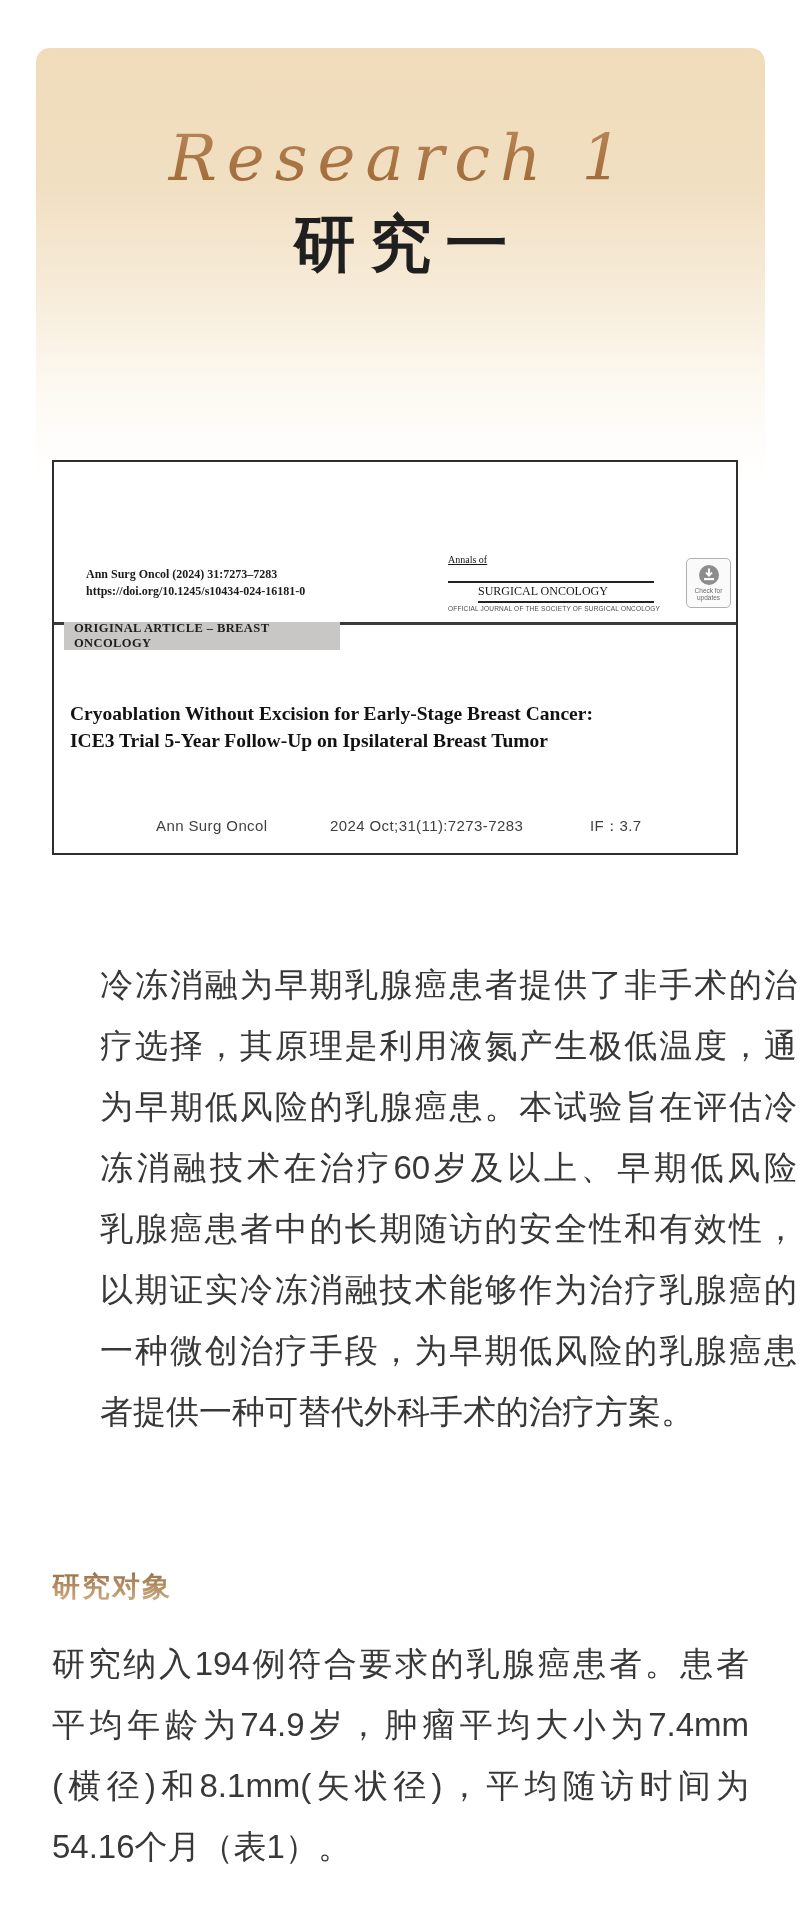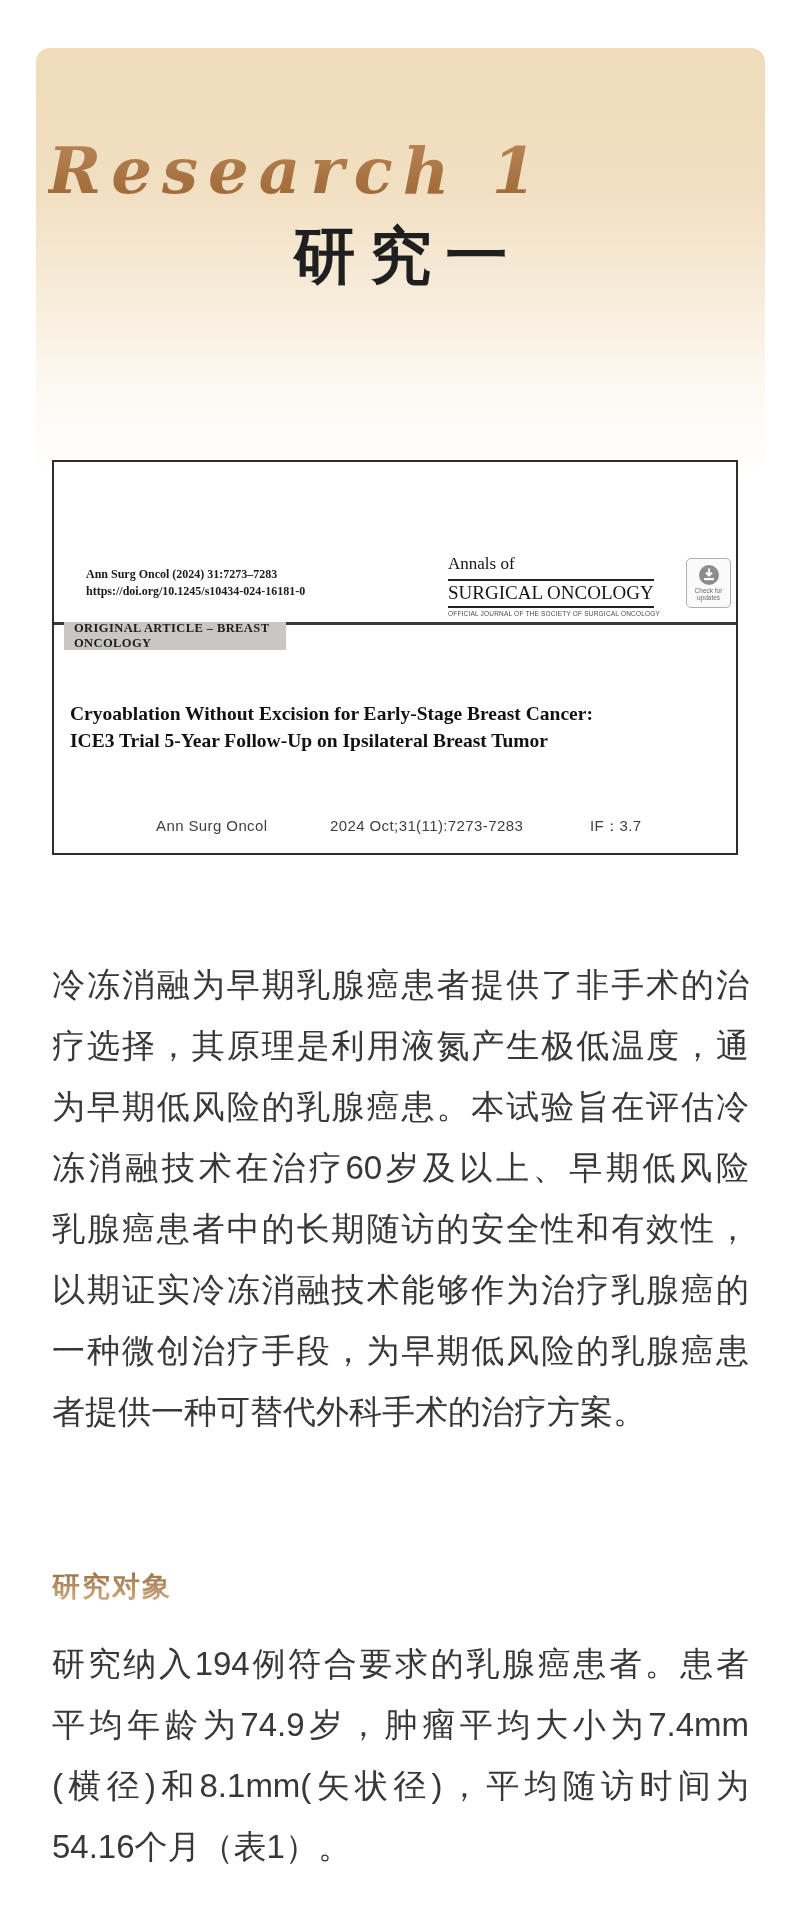--- a/index.html
+++ b/index.html
@@ -9,22 +9,22 @@
     font-family:"Liberation Sans", sans-serif;
     overflow:hidden;
   }
   .card {
     position:absolute; left:36px; top:48px; width:729px; height:1859px;
     border-radius:14px 14px 0 0;
     background:linear-gradient(180deg,#f0dcba 0px,#f1dfc2 140px,#f8eedd 260px,#fdf9f2 340px,#ffffff 430px);
   }
   
   .eyebrow {
-    margin:12px; padding-top:74px; text-align:left;
-    font-family:"DejaVu Serif", serif; font-style:italic; font-weight:700;
+    margin:0; padding-top:74px; text-align:center;
+    font-family:"DejaVu Serif", serif; font-style:italic; font-weight:400;
     font-size:64px; line-height:1.15; letter-spacing:10px;
     background:linear-gradient(180deg,#d2a376 10%,#a26c3a 90%);
     -webkit-background-clip:text; background-clip:text; color:transparent;
   }
   .cn-title {
     margin-top:12px; text-align:center;
     font-family:"DejaVu Serif", serif; font-weight:700;
     font-size:62px; line-height:1.15; letter-spacing:14px; text-indent:14px;
     color:#1f1f1f;
   }
@@ -33,40 +33,40 @@
     position:absolute; left:16px; top:412px; width:682px; height:391px;
     border:2px solid #2e2e2e; background:#ffffff; box-sizing:content-box;
   }
   .citation {
     position:absolute; left:32px; top:104px;
     font-family:"Liberation Serif", serif; font-weight:700;
     font-size:12px; line-height:17px; color:#1b1b1b;
   }
   .masthead { position:absolute; left:394px; top:92px; width:206px; }
   .masthead .mh-prefix {
-    font-family:"Liberation Serif", serif; font-size:17px; color:#141414;
-    padding-bottom:5px; border-bottom:2px solid #222;
+    font-family:"Liberation Serif", serif; font-size:10px; color:#141414;
+    padding-bottom:16px; border-bottom:2px solid #222;text-decoration:underline;
   }
   .masthead .mh-name {
-    font-family:"Liberation Serif", serif; font-size:19px; color:#161616;
-    padding:1px 0 2px; border-bottom:2px solid #222; white-space:nowrap;
+    font-family:"Liberation Serif", serif; font-size:12px; color:#161616;
+    padding:1px 0 2px; border-bottom:2px solid #222; white-space:nowrap;margin-left:30px;
   }
   .masthead .mh-tagline {
     font-size:6.5px; color:#4a4a4a; letter-spacing:0.2px; padding-top:2px; white-space:nowrap;
   }
   .badge {
     position:absolute; left:632px; top:96px; width:45px; height:50px;
     border:1px solid #b0b0b0; border-radius:5px; background:#fafafa;
     display:flex; flex-direction:column; align-items:center; justify-content:center; gap:2px;
     box-sizing:border-box;
   }
   .badge-text { font-size:6.5px; color:#6a6a6a; line-height:7px; text-align:center; }
   .rule-row { position:absolute; left:0; top:160px; width:100%; border-top:3px solid #3a3a3a; }
   .section-label {
-    position:absolute; left:10px; top:160px; width:222px; height:28px;
+    position:absolute; left:10px; top:160px; width:276px; height:28px;
     background:#c8c7c5; color:#1d1d1d;
     font-family:"Liberation Serif", serif; font-weight:700; font-size:12.5px; letter-spacing:0.4px;
     display:flex; align-items:center; padding-left:10px; box-sizing:border-box;
   }
   .paper-title {
     position:absolute; left:16px; top:218px; width:650px;
     font-family:"Liberation Serif", serif; font-weight:700;
     font-size:19.5px; line-height:27px; color:#121212;margin-top:20px;
   }
   .paper-footer {
@@ -77,21 +77,21 @@
   .pf-journal { left:102px; }
   .pf-issue   { left:276px; }
   .pf-if      { left:536px; }
   
   .body-block { position:absolute; left:16px; width:697px; }
   .cn-line {
     font-size:33px; line-height:61px; color:#383838;
     text-align:justify; text-align-last:justify;
   }
   .cn-line.is-last { text-align-last:left; }
-  #intro-block { top:906px; }
+  #intro-block { top:906px;margin-left:48px; }
   .gold-heading {
     position:absolute; left:16px; top:1515px;
     font-family:"DejaVu Serif", serif; font-weight:700;
     font-size:28px; line-height:48px; letter-spacing:2px;
     background:linear-gradient(180deg,#9a6f45 15%,#d9b98f 95%);
     -webkit-background-clip:text; background-clip:text; color:transparent;
   }
   #study-block { top:1585px; }
 </style>
 </head>

